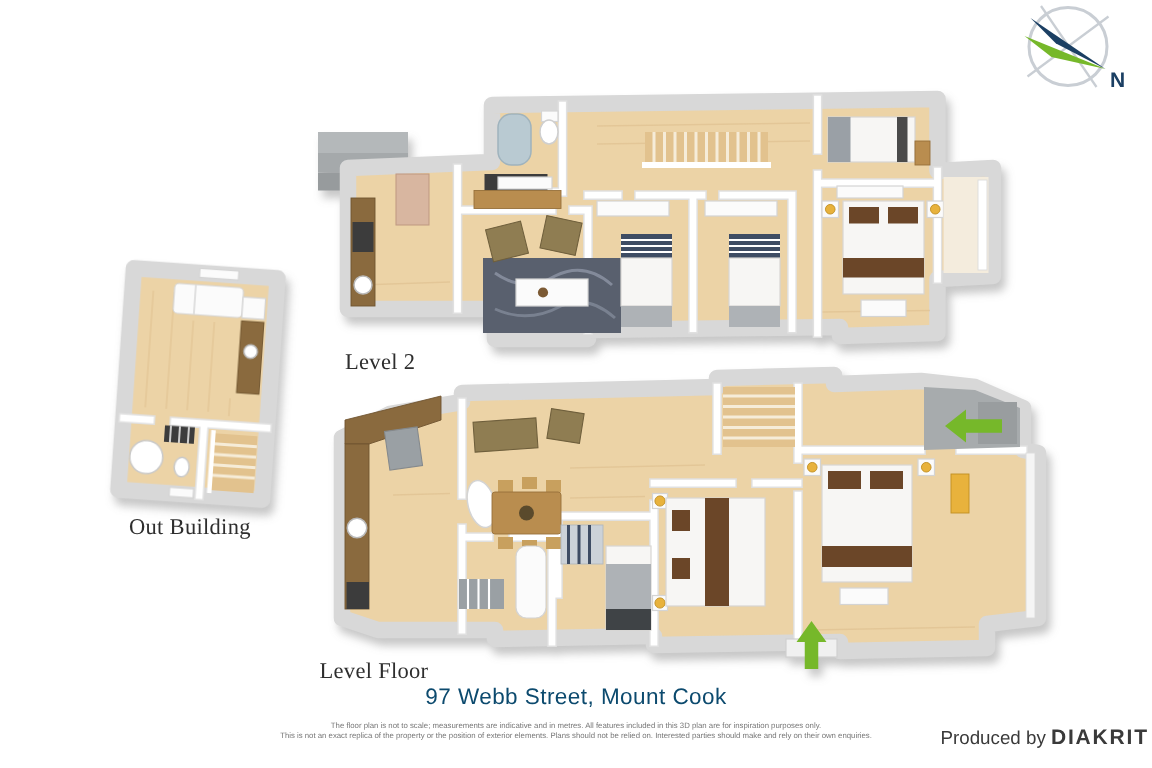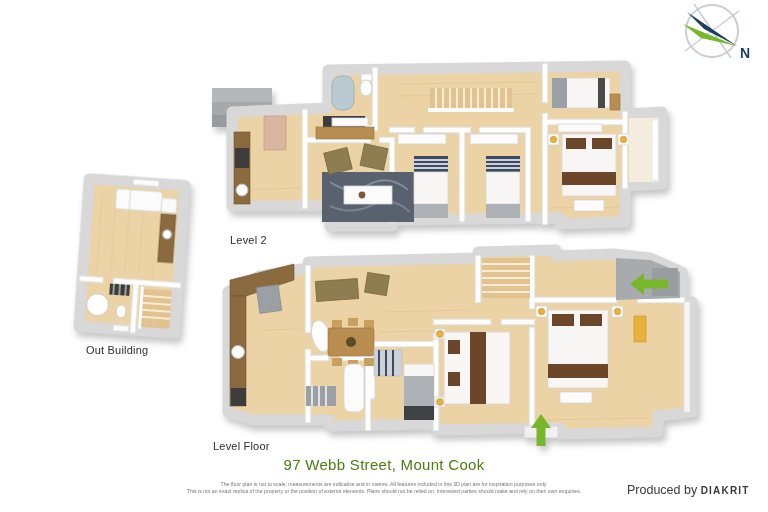--- a/index.html
+++ b/index.html
@@ -23,28 +23,28 @@
   .navy  { fill:#3e4c63; }
   .grain { stroke:#dcbd8c; stroke-width:1; opacity:.55; }
   .tread { stroke:#f6ecd8; stroke-width:2; }
   .stairbase { fill:#e2c28e; }
   .glass { fill:#b9cad2; stroke:#9fb3bd; stroke-width:1; }
   .bedwhite { fill:#f7f6f4; stroke:#d8d6d2; stroke-width:.8; }
   .graybed { fill:#aeb2b6; }
   .rug { fill:#59606e; }
 
   
-  .floor-label { position:absolute; font-size:11px; color:#2e2e2e; letter-spacing:.2px; }
+  .floor-label { position:absolute; font-size:15px; color:#2e2e2e; letter-spacing:.2px;font-family:Liberation Serif, serif; }
   .title { position:absolute; left:0; top:456px; width:768px; text-align:center;
-           font-size:15px; color:#4d7c0f; letter-spacing:.3px; }
+           font-size:15px; color:#0c4a6e; letter-spacing:.3px; }
   .disclaimer { position:absolute; left:0; top:481px; width:768px; text-align:center;
                 font-size:5.2px; line-height:7px; color:#777; }
   .credit { position:absolute; left:627px; top:483px; white-space:nowrap;
             font-size:12.5px; color:#3a3a3a; }
-  .credit .brand { font-weight:bold; font-size:10px; letter-spacing:1.2px; }
+  .credit .brand { font-weight:bold; font-size:14px; letter-spacing:1.2px; }
 </style>
 </head>
 <body>
 
 <div class="stage">
 
 <svg class="plan" width="768" height="512" viewBox="0 0 768 512">
 
   <g>
     <circle cx="712" cy="31" r="26" fill="none" stroke="#c9ced4" stroke-width="2"></circle>

